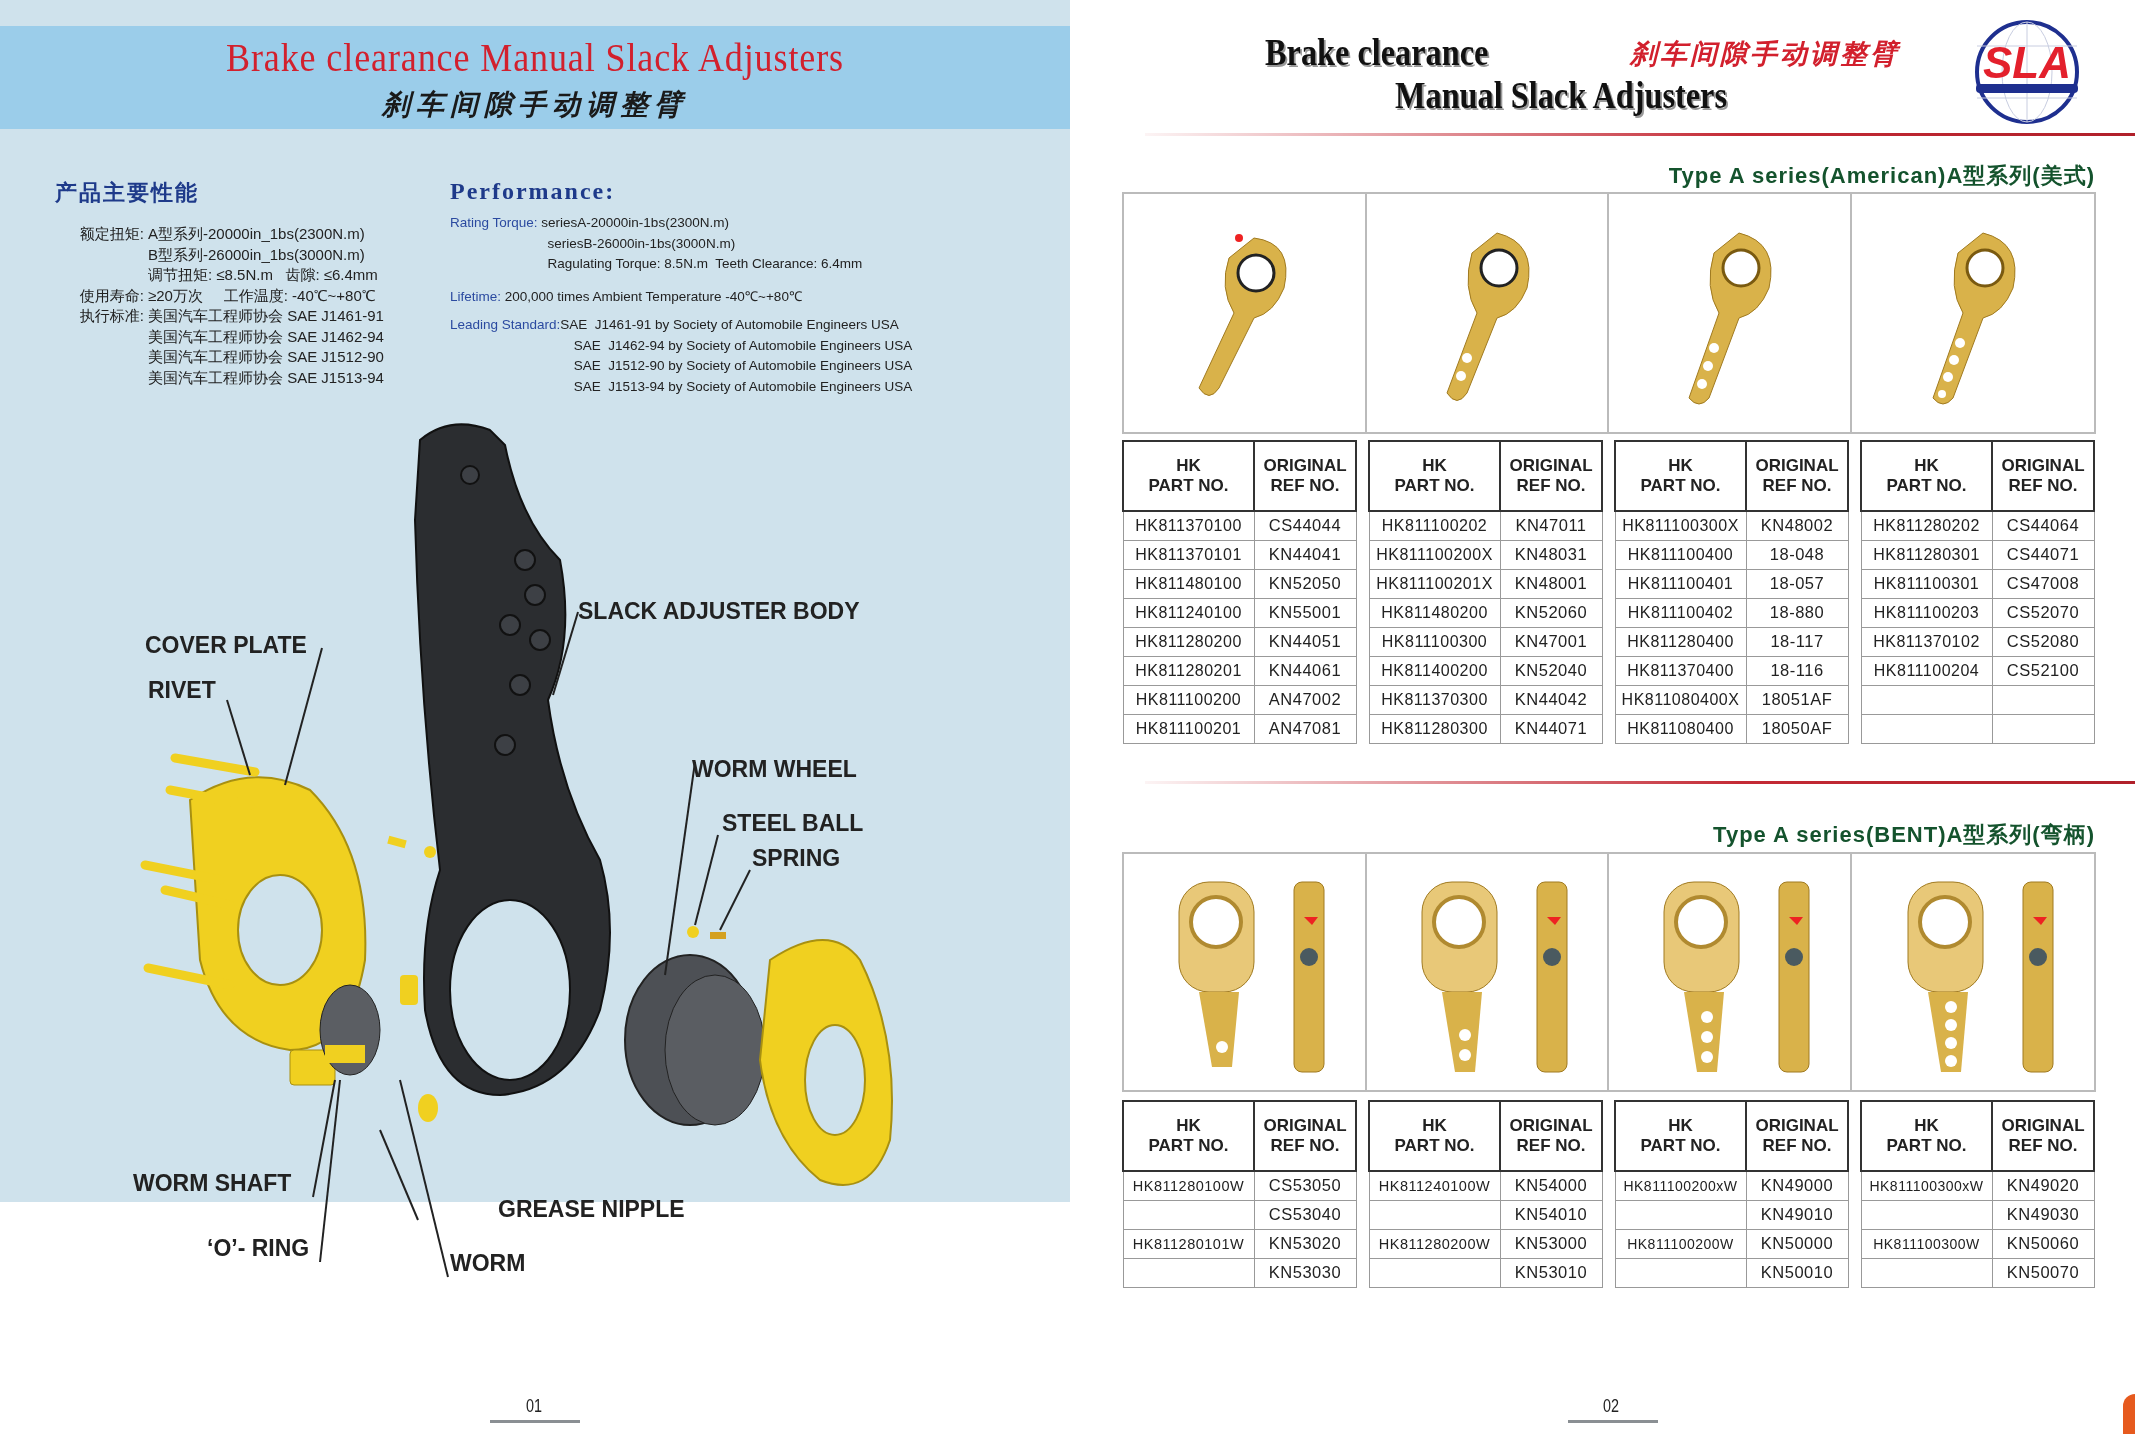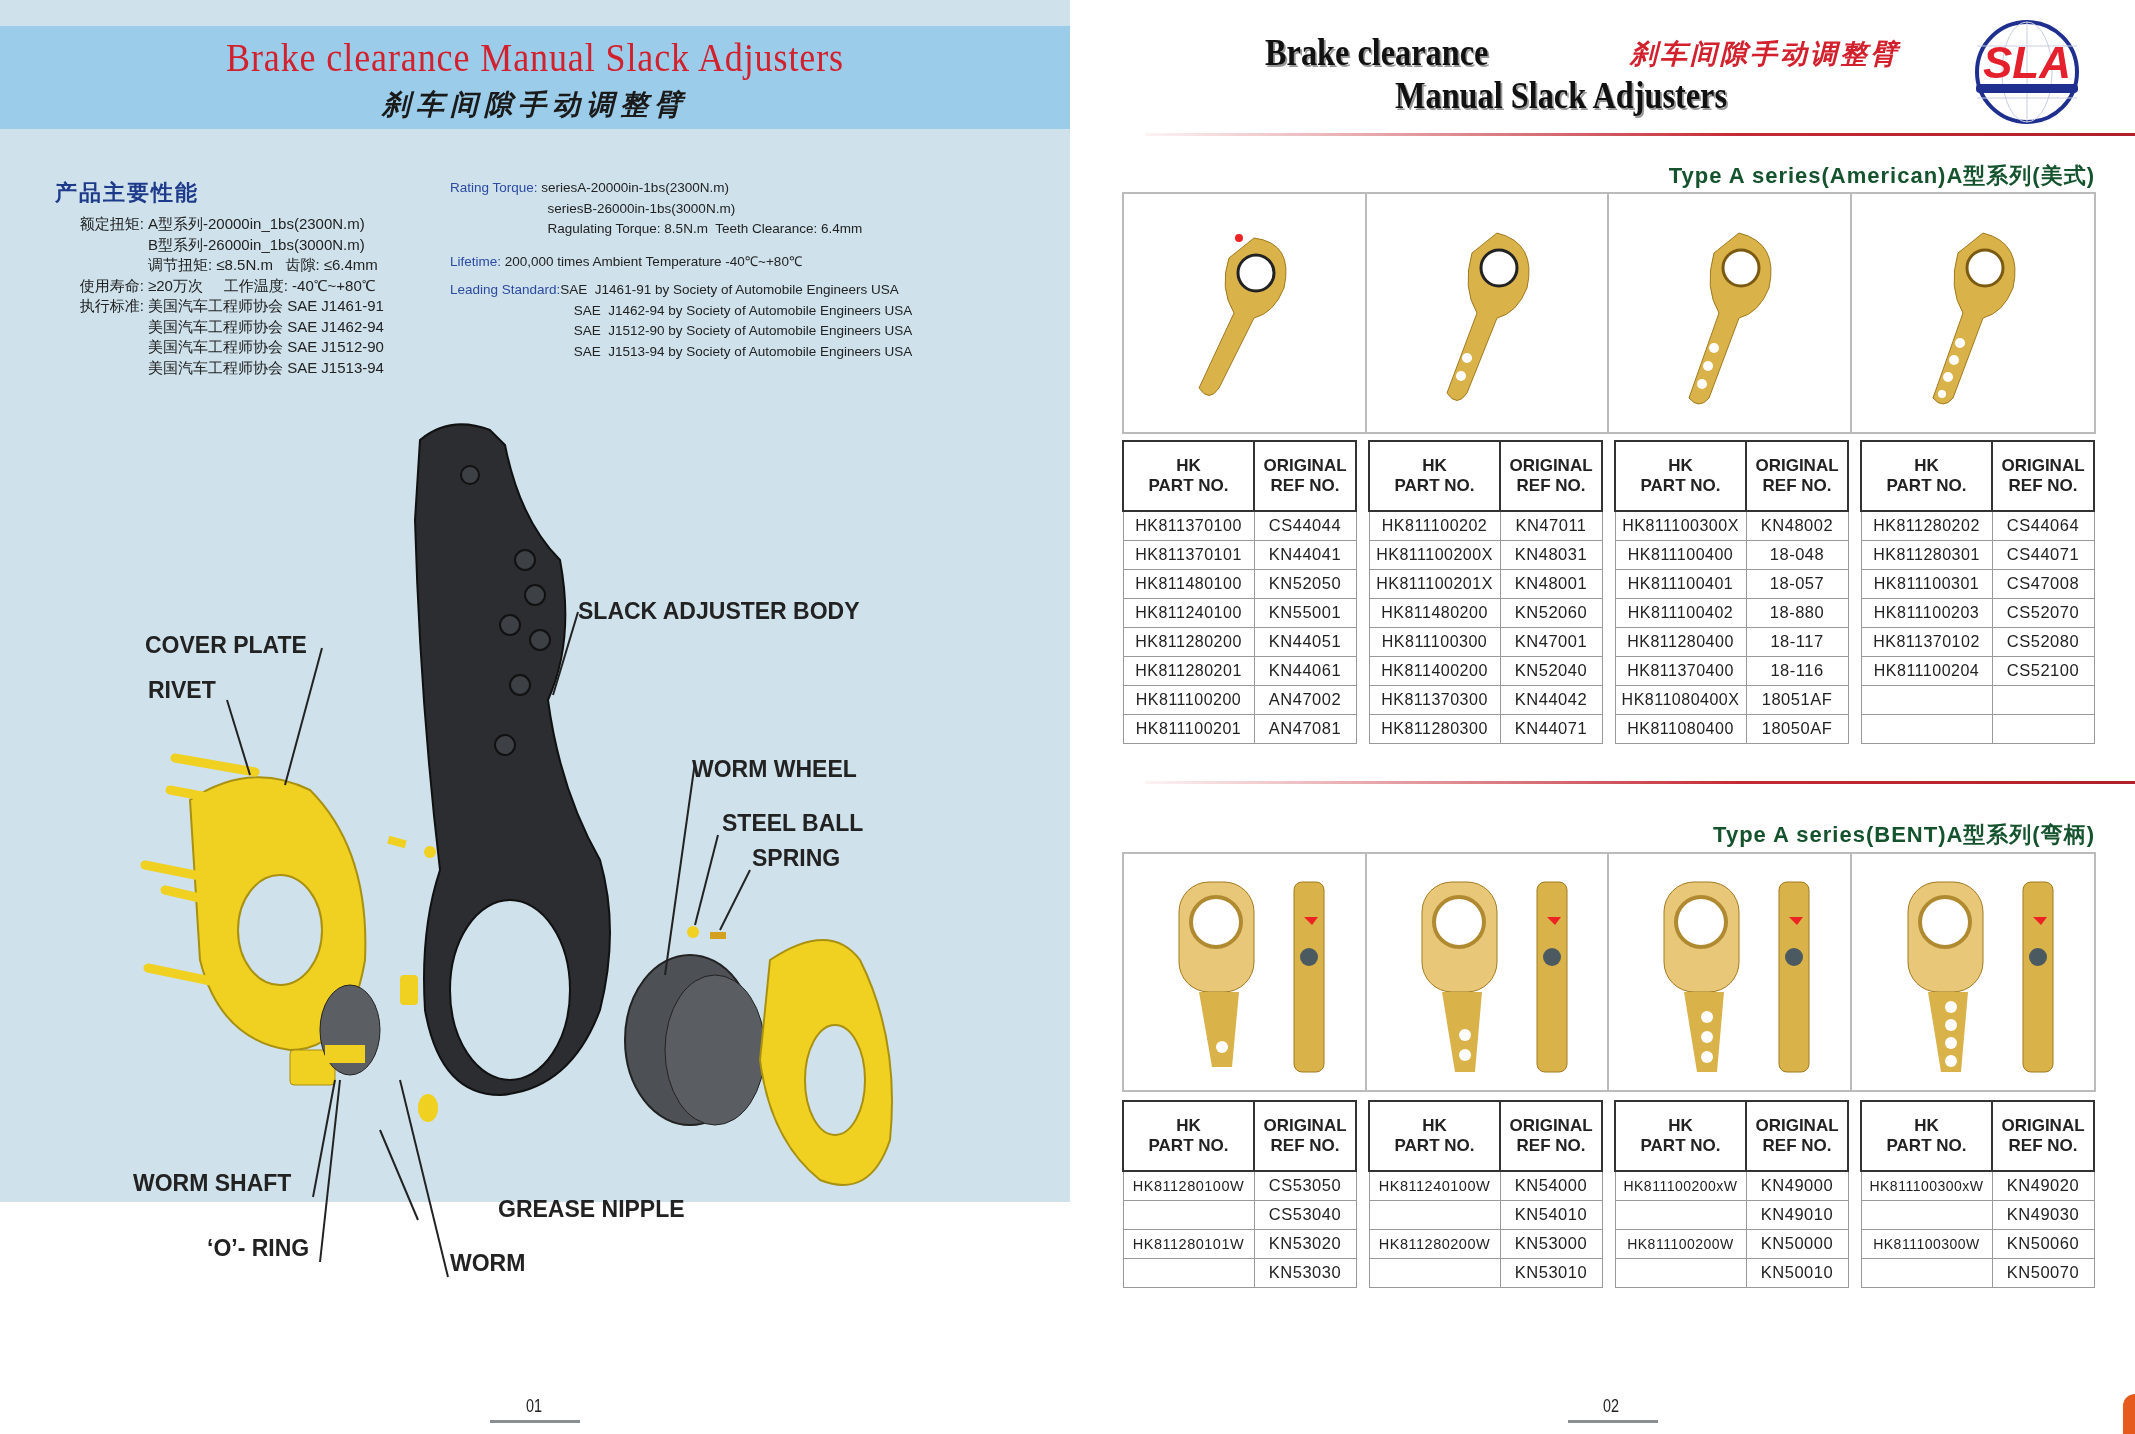--- a/index.html
+++ b/index.html
@@ -4,21 +4,21 @@
 <style>
   *{box-sizing:border-box;margin:0;padding:0}
   html,body{width:2135px;height:1434px;overflow:hidden;background:#fff;font-family:"Liberation Sans",sans-serif}
   .spread{position:relative;width:2135px;height:1434px;display:flex}
   
   .left{position:relative;width:1070px;height:1202px;background:#cfe2ec}
   .lband{position:absolute;left:0;top:26px;width:1070px;height:103px;background:#9bcdea}
   .ltitle{position:absolute;left:0;top:34px;width:1070px;text-align:center;font-family:"Liberation Serif",serif;font-size:40px;color:#d2202d;letter-spacing:1px;transform:scaleX(0.9)}
   .lsub{position:absolute;left:0;top:86px;width:1070px;text-align:center;font-family:"DejaVu Serif",serif;font-style:italic;font-size:28px;font-weight:bold;color:#1a1a1a;letter-spacing:6px}
   .cn-specs{position:absolute;left:55px;top:178px;color:#1b2f6e}
-  .cn-head{font-size:22px;font-weight:bold;color:#1e3a8a;margin-bottom:6px;letter-spacing:2px}
+  .cn-head{font-size:22px;font-weight:bold;color:#1e3a8a;margin-bottom:16px;letter-spacing:2px}
   .spec-row{display:flex;font-size:15px;line-height:20.5px;color:#222}
   .spec-row .k{width:93px;text-align:right;padding-right:4px}
   .en-specs{position:absolute;left:450px;top:178px}
   .en-head{font-family:"Liberation Serif",serif;font-weight:bold;font-size:24px;color:#1e3a8a;letter-spacing:2px;margin-bottom:8px}
   .en-row{display:flex;font-size:13.5px;line-height:20.5px;color:#222}
   .en-row .k{color:#2b4aa0;white-space:pre}
   .en-row .sp{white-space:pre}
   .diagram{position:absolute;left:120px;top:410px;width:800px;height:900px}
   .lbl{position:absolute;font-size:23px;font-weight:bold;color:#222;letter-spacing:0;white-space:nowrap}
   .pno{position:absolute;top:1396px;font-size:18px;color:#222;transform:scaleX(0.8)}
@@ -82,20 +82,21 @@
           <span class="k"></span>
           <span>美国汽车工程师协会 SAE J1512-90</span>
         </div>
       <div class="spec-row">
           <span class="k"></span>
           <span>美国汽车工程师协会 SAE J1513-94</span>
         </div>
     </div>
 
     <div class="en-specs">
+      <div class="en-head">Performance:</div>
       <div class="en-row">
           <span class="k">Rating Torque: </span>
           <span class="sp">seriesA-20000in-1bs(2300N.m)</span>
         </div>
       <div class="en-row">
           <span class="k">                          </span>
           <span class="sp">seriesB-26000in-1bs(3000N.m)</span>
         </div>
       <div class="en-row" style="margin-bottom:12px">
           <span class="k">                          </span>

